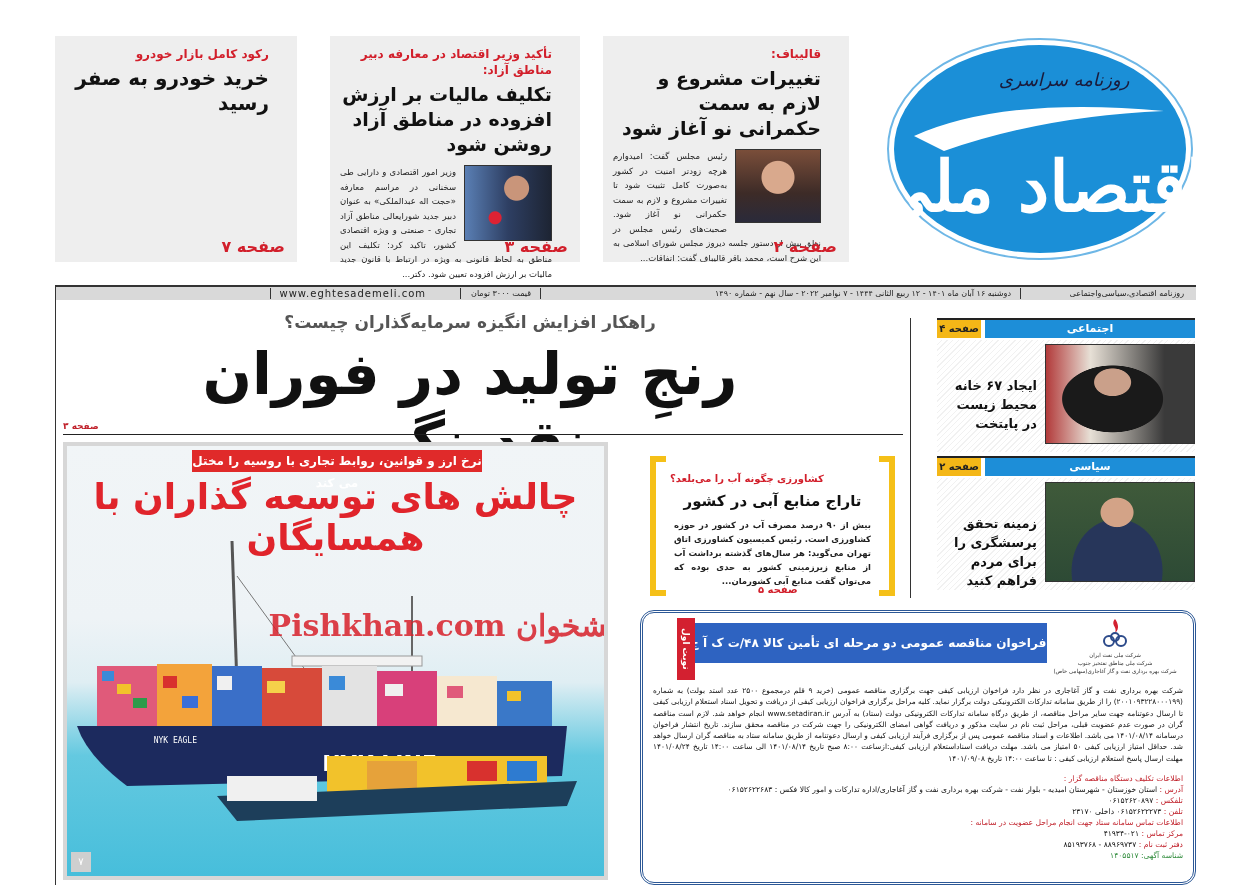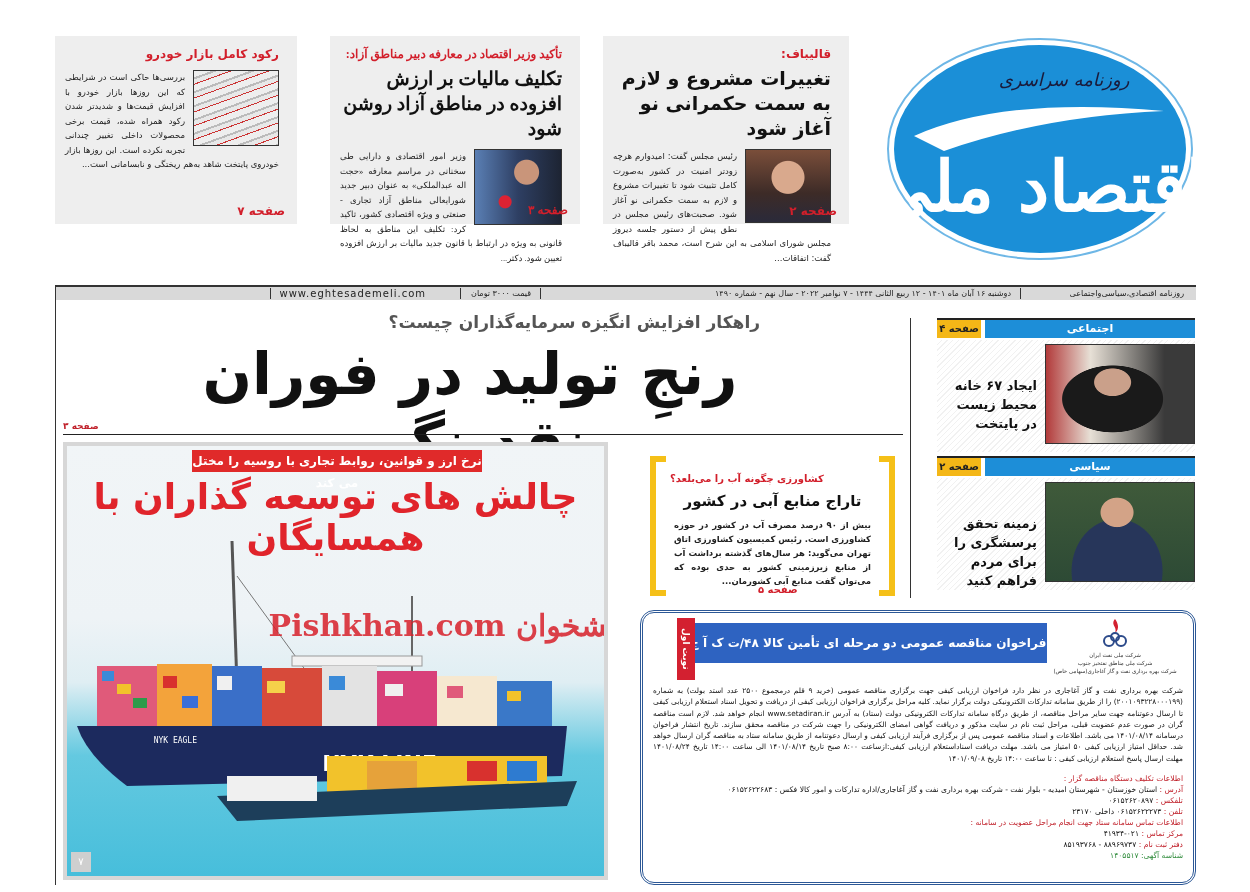--- a/index.html
+++ b/index.html
@@ -2,39 +2,39 @@
 <html><head>
 <meta charset="utf-8">
 <style>
   * { box-sizing: border-box; margin: 0; padding: 0; }
   html, body { width: 1250px; height: 892px; background: #ffffff; overflow: hidden; }
   body { font-family: "DejaVu Sans", sans-serif; color: #111; position: relative; direction: rtl; }
 
   .abs { position: absolute; }
 
   
-  .teaser { position: absolute; top: 36px; height: 188px; background: #eeeeee; padding: 10px 18px 6px 10px; }
+  .teaser { position: absolute; top: 36px; height: 226px; background: #eeeeee; padding: 10px 28px 6px 10px; }
   .teaser .kicker { color: #d21f2b; font-weight: bold; font-size: 12px; text-align: right; line-height: 16px; }
   .teaser .headline { font-weight: bold; font-size: 19px; line-height: 25px; text-align: right; margin-top: 4px; color: #111; }
   .teaser .body { position: relative; margin-top: 8px; font-size: 8.5px; line-height: 14.5px; color: #222; text-align: justify; }
   .teaser .photo { float: right; margin-left: 8px; border: 1px solid #333; }
-  .teaser .page { position: absolute; bottom: 6px; right: 12px; color: #d21f2b; font-weight: bold; font-size: 12px; }
+  .teaser .page { position: absolute; bottom: 6px; right: 12px; color: #d21f2b; font-weight: bold; font-size: 16px; }
 
   
   .logo { position: absolute; left: 884px; top: 36px; width: 312px; height: 226px; }
 
   
   .dateline { position: absolute; left: 55px; top: 285px; width: 1141px; height: 15px; background: #d9d9d9; border-top: 2px solid #333; font-size: 8px; line-height: 13px; color: #222; }
   .dateline span { position: absolute; top: 0; white-space: nowrap; }
   .dl-sep { position: absolute; top: 1px; width: 1px; height: 11px; background: #333; }
 
   .vline { position: absolute; background: #333; width: 1px; }
 
   
-  .surtitle { position: absolute; left: 180px; width: 580px; top: 312px; font-size: 17px; font-weight: bold; color: #555; }
+  .surtitle { position: absolute; left: 180px; width: 580px; top: 312px; text-align: center; font-size: 17px; font-weight: bold; color: #555; }
   .mainhead { position: absolute; left: 170px; width: 600px; top: 340px; text-align: center; font-size: 58px; font-weight: bold; color: #111; letter-spacing: -1px; font-family: "DejaVu Sans", sans-serif; }
   .mainpage { position: absolute; left: 63px; top: 421px; font-size: 9px; color: #c0202a; font-weight: bold; }
   .hrule { position: absolute; height: 1px; background: #222; }
 
   
   .leadbox { position: absolute; left: 63px; top: 442px; width: 545px; height: 438px; background: #d7d7d7; padding: 4px; }
   .leadinner { position: relative; width: 100%; height: 100%; background: linear-gradient(#f1f5f7 0%, #eef3f6 40%, #dfeef3 55%, #64c9e0 72%, #47bedb 100%); overflow: hidden; }
   .lead-kicker { position: absolute; left: 125px; top: 4px; width: 290px; height: 22px; background: #e02a2a; color: #fff; font-weight: bold; font-size: 12px; text-align: center; line-height: 22px; }
   .lead-head { position: absolute; left: 0; right: 0; top: 30px; text-align: center; font-size: 36px; font-weight: bold; color: #e0242b; }
   .page-tag { position: absolute; left: 4px; bottom: 4px; width: 20px; height: 20px; background: #cfcfcf; color: #fff; font-size: 10px; text-align: center; line-height: 20px; }
@@ -73,36 +73,33 @@
 <div class="teaser" style="left:603px; width:246px;">
   <div class="kicker">قالیباف:</div>
   <div class="headline">تغییرات مشروع و لازم به سمت حکمرانی نو آغاز شود</div>
   <div class="body">
     <div class="photo" style="width:86px;height:74px;background:radial-gradient(circle at 50% 38%, #d9a98d 0 16px, transparent 17px), linear-gradient(#7a4e3a, #3d2b27 60%, #2a2a3a);"></div>
     <span>رئیس مجلس گفت: امیدوارم هرچه زودتر امنیت در کشور به‌صورت کامل تثبیت شود تا تغییرات مشروع و لازم به سمت حکمرانی نو آغاز شود. صحبت‌های رئیس مجلس در نطق پیش از دستور جلسه دیروز مجلس شورای اسلامی به این شرح است، محمد باقر قالیباف گفت: اتفاقات...</span>
   </div>
   <div class="page">صفحه ۲</div>
 </div>
 
-<div class="teaser" style="left:330px; width:250px;font-family:Liberation Serif, serif;">
+<div class="teaser" style="left:330px; width:250px;">
   <div class="kicker">تأکید وزیر اقتصاد در معارفه دبیر مناطق آزاد:</div>
   <div class="headline">تکلیف مالیات بر ارزش افزوده در مناطق آزاد روشن شود</div>
   <div class="body">
     <div class="photo" style="width:88px;height:76px;background:radial-gradient(circle at 60% 30%, #c9957a 0 12px, transparent 13px), radial-gradient(circle at 35% 70%, #d23 0 6px, transparent 7px), linear-gradient(90deg,#5a7fb4,#2e3f63 50%, #1d2433);"></div>
     <span>وزیر امور اقتصادی و دارایی طی سخنانی در مراسم معارفه «حجت اله عبدالملکی» به عنوان دبیر جدید شورایعالی مناطق آزاد تجاری - صنعتی و ویژه اقتصادی کشور، تاکید کرد: تکلیف این مناطق به لحاظ قانونی به ویژه در ارتباط با قانون جدید مالیات بر ارزش افزوده تعیین شود. دکتر...</span>
   </div>
   <div class="page">صفحه ۳</div>
 </div>
 
 <div class="teaser" style="left:55px; width:242px;">
   <div class="kicker">رکود کامل بازار خودرو</div>
-  <div class="body">
-    <div class="photo" style="width:86px;height:76px;background:repeating-linear-gradient(160deg,#eee 0 6px,#bbb 6px 8px,#e8e8e8 8px 12px,#c33 12px 13px);"></div>
-    <span>بررسی‌ها حاکی است در شرایطی که این روزها بازار خودرو با افزایش قیمت‌ها و شدیدتر شدن رکود همراه شده، قیمت برخی محصولات داخلی تغییر چندانی تجربه نکرده است. این روزها بازار خودروی پایتخت شاهد به‌هم ریختگی و نابسامانی است...</span>
-  </div>
+  <div class="headline" style="font-size:20px;">خرید خودرو به صفر رسید</div>
   <div class="page">صفحه ۷</div>
 </div>
 
 <div class="logo">
   <svg width="312" height="226" viewBox="0 0 312 226">
     <ellipse cx="156" cy="113" rx="152" ry="110" fill="#ffffff" stroke="#6eb7e6" stroke-width="2"></ellipse>
     <ellipse cx="156" cy="113" rx="146" ry="104" fill="#1b8fd7"></ellipse>
     <path d="M30 100 Q 120 60 280 75 Q 160 80 60 115 Z" fill="#ffffff"></path>
     <text x="156" y="175" text-anchor="middle" font-size="70" font-weight="bold" fill="#ffffff" font-family="DejaVu Serif, serif">اقتصاد ملی</text>
     <text x="180" y="50" text-anchor="middle" font-size="18" font-style="italic" fill="#1a1a3a" font-family="DejaVu Serif, serif">روزنامه سراسری</text>

